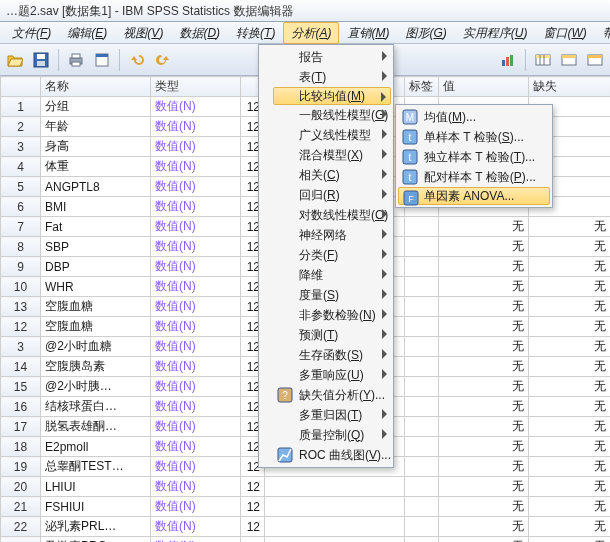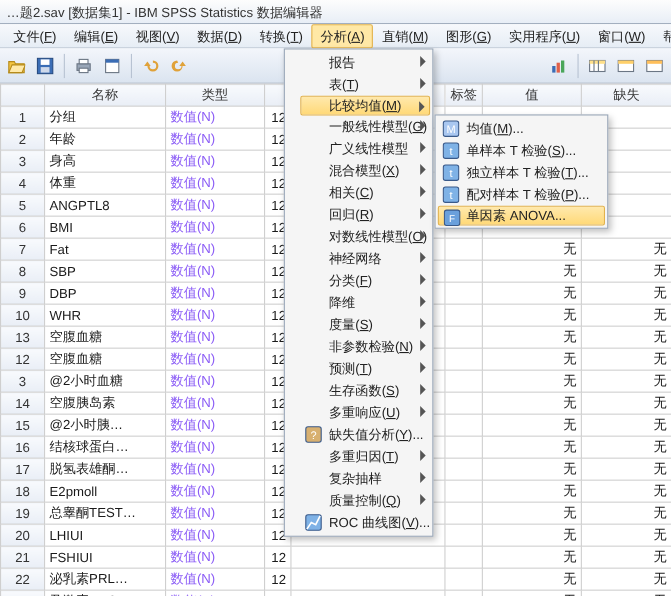--- a/index.html
+++ b/index.html
@@ -1,33 +1,33 @@
 <!DOCTYPE html>
 <html><head>
 <meta charset="utf-8">
 <style>
   * { box-sizing: border-box; margin: 0; padding: 0; -webkit-font-smoothing: none; }
   body { font-family: "Microsoft YaHei", "SimSun", Arial, sans-serif; font-size: 12px; background: #fff; overflow: hidden; width: 610px; height: 542px; position: relative; }
 
   .titlebar { height: 22px; line-height: 22px; padding-left: 6px; color: #333; background: linear-gradient(#fdfdfd,#e8eef6); border-bottom: 1px solid #9aa7b8; white-space: nowrap; overflow: hidden; }
 
-  .menubar { height: 22px; background: linear-gradient(#f7f9fc,#e6edf5); border-bottom: 1px solid #b7c2d2; display: flex; padding-left: 4px; }
+  .menubar { height: 22px; background: linear-gradient(#f7f9fc,#e6edf5); border-bottom: 1px solid #b7c2d2; display: flex; padding-left: 4px; font-style: italic; }
   .menubar .mitem { padding: 3px 8px 0; height: 22px; color: #222; cursor: default; white-space: nowrap; }
   .menubar .mitem[data-active="true"] { background: #ffe8a6; border: 1px solid #e3b24a; padding: 2px 7px 0; border-radius: 2px; }
   .menubar .mitem .accel { text-decoration: underline; }
 
   .toolbar { height: 32px; background: linear-gradient(#f3f6fb,#dbe4f0); border-bottom: 1px solid #a9b7c9; display: flex; align-items: center; padding: 0 4px; gap: 4px; }
   .toolbar .sep { width: 1px; height: 22px; background: #b7c2d2; margin: 0 2px; }
   .toolbar .btn { width: 22px; height: 22px; display: flex; align-items: center; justify-content: center; border-radius: 2px; }
   .toolbar svg { display: block; }
 
   .grid-wrap { position: relative; }
   .grid { border-collapse: collapse; width: 610px; table-layout: fixed; }
   .grid th, .grid td { border: 1px solid #cfcfcf; height: 20px; padding: 0 4px; overflow: hidden; white-space: nowrap; text-align: left; }
-  .grid th { background: linear-gradient(#f8fafd,#e9eef6); color: #333; font-weight: normal; text-align: center; }
+  .grid th { background: linear-gradient(#f8fafd,#e9eef6); color: #333; font-weight: normal; text-align: left; }
   .grid .rowhdr { background: linear-gradient(#f8fafd,#e9eef6); text-align: center; color: #333; }
   .grid .c-name { color: #1a1a1a; margin-left: 30px; }
   .grid .c-type { color: #8b5cf6; }
   .grid .c-num  { text-align: right; color: #1a1a1a; }
   .grid .c-wu   { text-align: right; color: #1a1a1a; }
 
   
   .popup { position: absolute; background: #f5f5f5; border: 1px solid #9aa7b8; box-shadow: 2px 3px 6px rgba(0,0,0,.25); padding: 2px; z-index: 10; }
   .popup .pi { display: flex; align-items: center; height: 20px; padding: 0 18px 0 26px; white-space: nowrap; position: relative; color: #222; }
   .popup .pi .accel { text-decoration: underline; }
@@ -471,24 +471,20 @@
           <rect x="1" y="1" width="14" height="14" rx="2" fill="#d8b070" stroke="#3a5a8a"></rect>
           <text x="8" y="12" text-anchor="middle" font-size="10" fill="#fff">?</text>
         </svg></span>
       <span>缺失值分析(<span class="accel">Y</span>)...</span>
     </div>
     <div class="pi">
       <span>多重归因(<span class="accel">T</span>)</span>
       <span class="arrow"></span>
     </div>
     <div class="pi">
-      <span>复杂抽样</span>
-      <span class="arrow"></span>
-    </div>
-    <div class="pi">
       <span>质量控制(<span class="accel">Q</span>)</span>
       <span class="arrow"></span>
     </div>
     <div class="pi">
       <span class="licon"><svg class="icon16" viewBox="0 0 16 16">
           <rect x="1" y="1" width="14" height="14" rx="2" fill="#7fb2e6" stroke="#3a5a8a"></rect>
           <polyline points="2,14 6,8 10,10 14,2" fill="none" stroke="#fff" stroke-width="1.5"></polyline>
         </svg></span>
       <span>ROC 曲线图(<span class="accel">V</span>)...</span>
     </div>

